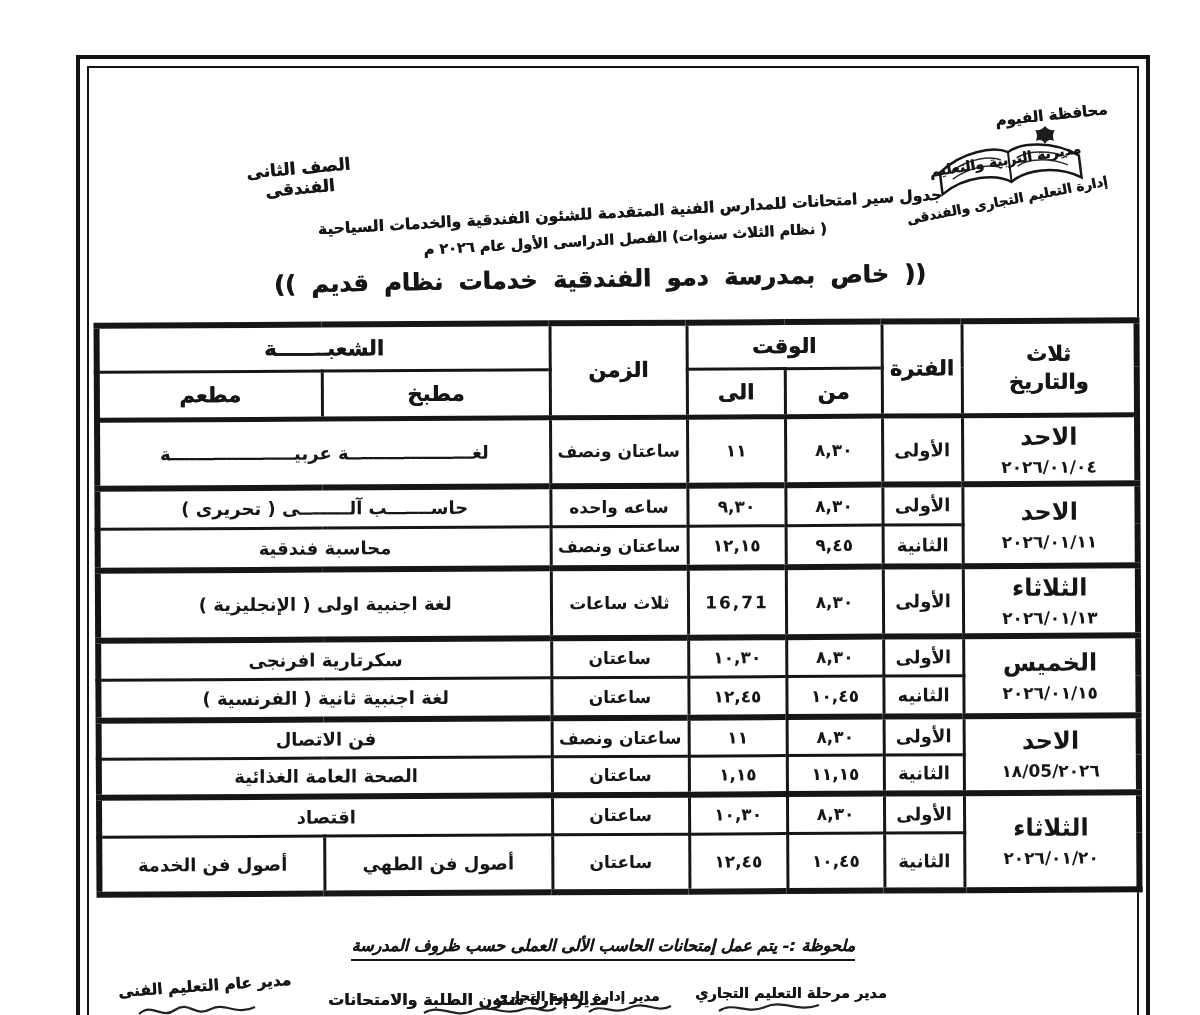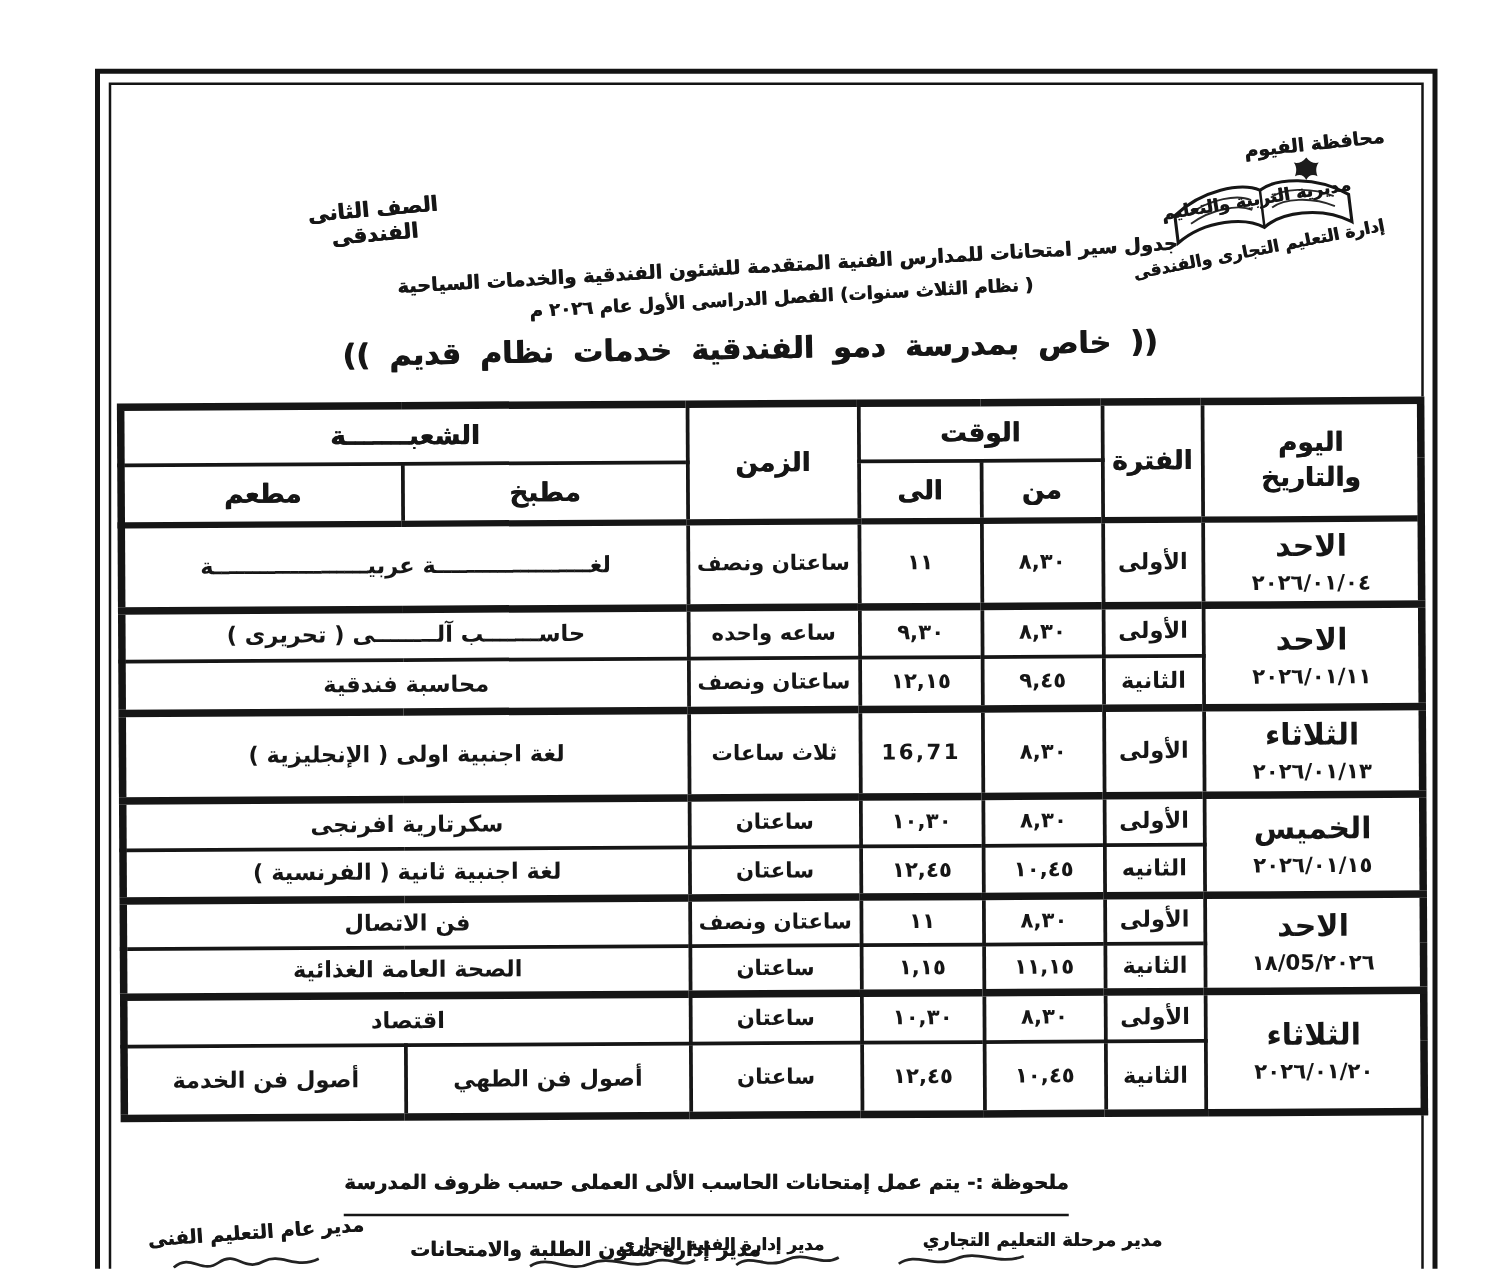--- a/index.html
+++ b/index.html
@@ -93,25 +93,26 @@
   .schedule .daycell .ddate { font-size:17px; }
   .schedule .period { font-size:18px;margin-left:18px; }
   .schedule .num { font-size:17px; letter-spacing:2px; }
   .schedule .dur { font-size:17px; }
   .schedule .subj { font-size:18px; white-space:nowrap; }
 
   
   .note {
     right:345px; top:936px;
     font-size:16px; font-weight:bold;
-    border-bottom:2px solid #161616; padding-bottom:16px;
+    border-bottom:2px solid #161616; padding-bottom:4px;
     text-shadow:0.4px 0 0 #161616;
+    font-style:italic;
   }
   .sig { font-weight:bold; white-space:nowrap; text-shadow:0.4px 0 0 #161616; }
-  .sig-stage    { left:738px; top:985px; font-size:14.5px; }
+  .sig-stage    { left:695px; top:985px; font-size:14.5px; }
   .sig-admin    { left:495px; top:988px; font-size:13.5px; }
   .sig-students { left:328px; top:990px; font-size:16px; }
   .sig-general  { left:118px; top:977px; font-size:15.5px; transform:rotate(-4deg); }
   .scribble { position:absolute; }
 </style>
 </head>
 <body>
 
 <div class="frame-outer">
   <div class="frame-inner"></div>
@@ -143,21 +144,21 @@
     <col style="width:175px">
       <col style="width:80px">
       <col style="width:97px">
       <col style="width:98px">
       <col style="width:137px">
       <col style="width:228px">
       <col style="width:225px">
   </colgroup>
   <thead>
     <tr style="height:46px">
-      <td rowspan="2" class="hdr dayhdr">اليوم
+      <td rowspan="2" class="hdr dayhdr">ثلاث
 والتاريخ</td>
       <td rowspan="2" class="hdr">الفترة</td>
       <td colspan="2" class="hdr">الوقت</td>
       <td rowspan="2" class="hdr">الزمن</td>
       <td colspan="2" class="hdr">الشعبـــــــة</td>
     </tr>
     <tr style="height:48px">
       <td class="hdr">من</td>
       <td class="hdr">الى</td>
       <td class="hdr">مطبخ</td>

